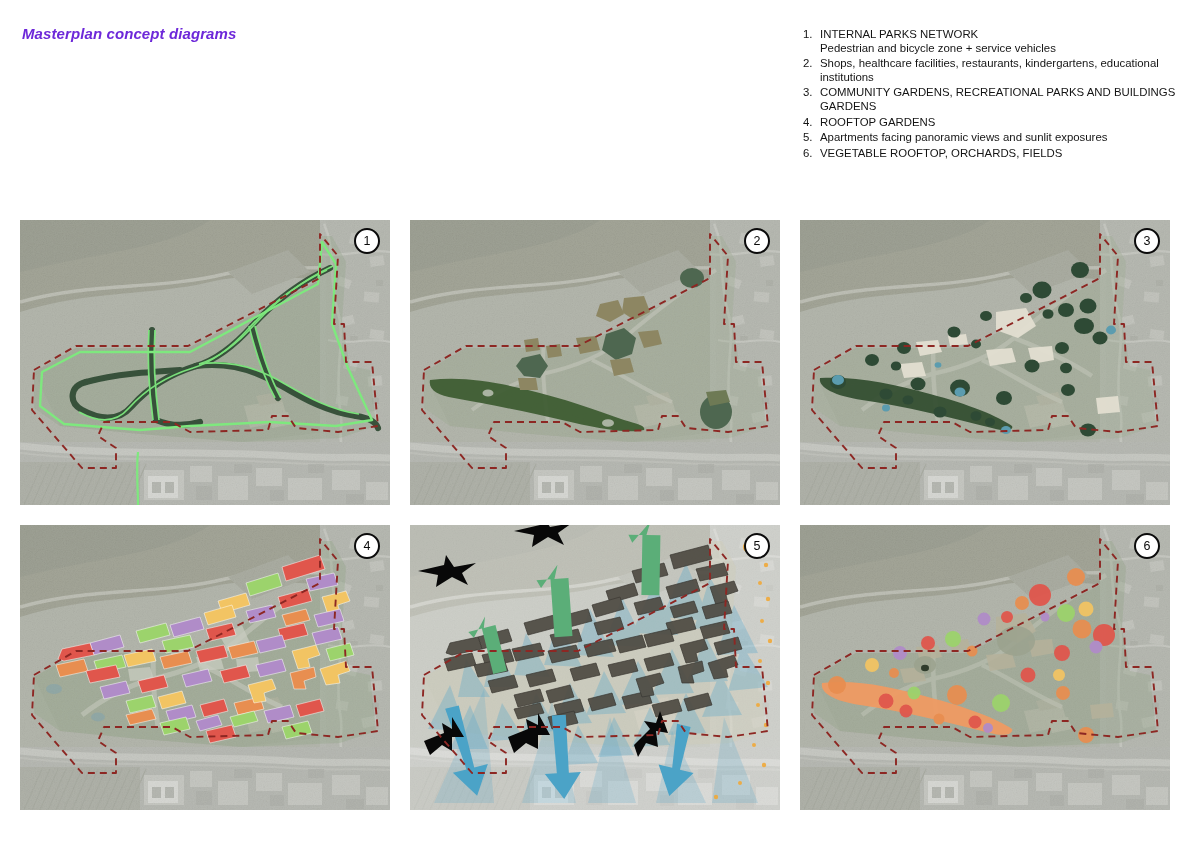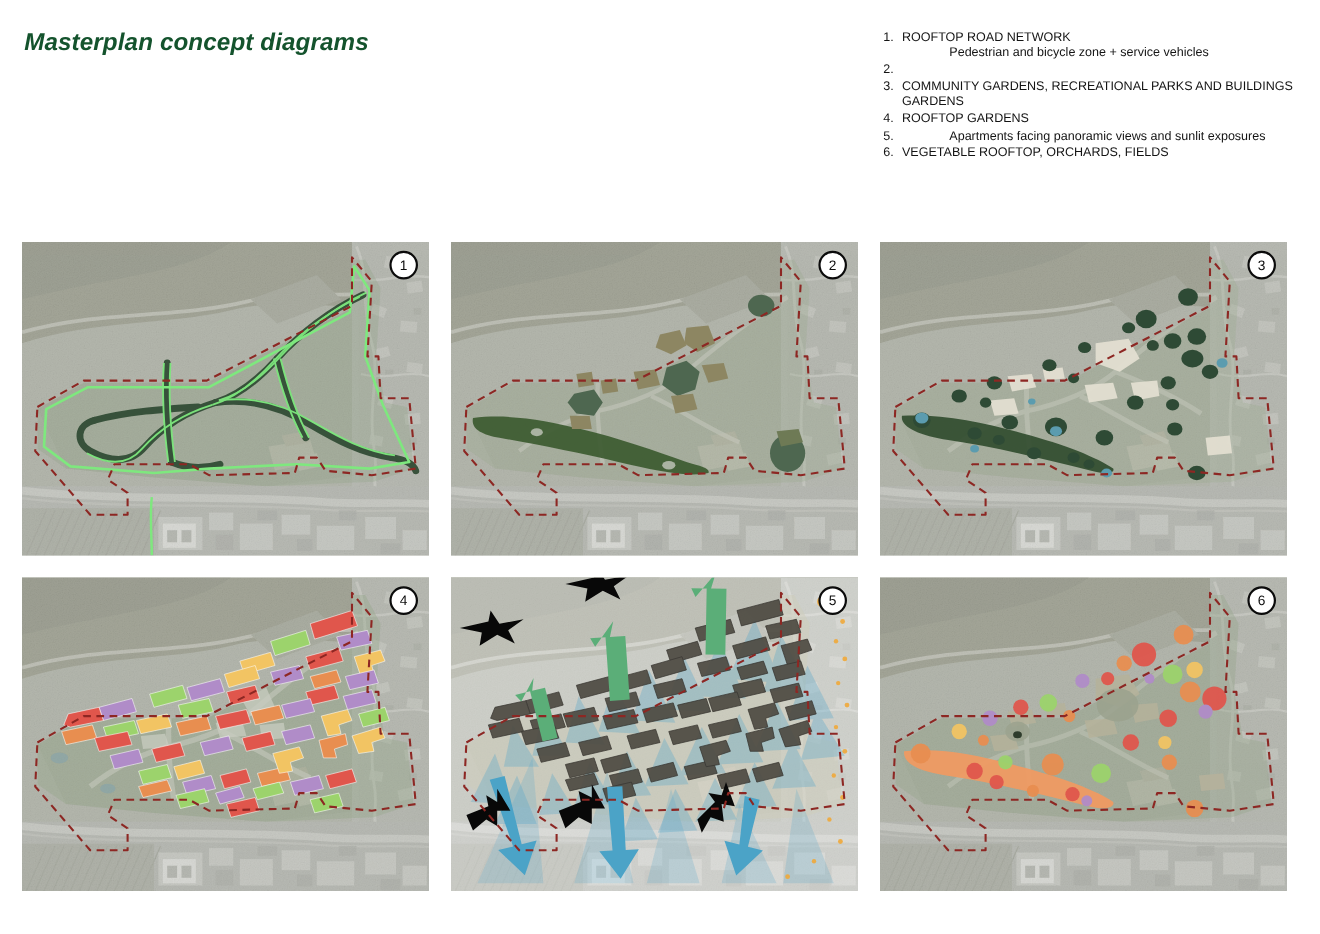--- a/index.html
+++ b/index.html
@@ -16,25 +16,25 @@
     font-family: "Liberation Sans", sans-serif;
     color: #111111;
     -webkit-font-smoothing: antialiased;
   }
 
   
   #page-title {
     position: absolute;
     left: 22px;
     top: 25px;
-    font-size: 22px;
+    font-size: 15px;
     font-weight: bold;
     font-style: italic;
     letter-spacing: 0.1px;
-    color: #14532d;
+    color: #6d28d9;
     white-space: nowrap;
   }
 
   
   #legend {
     position: absolute;
     left: 803px;
     top: 28px;
     width: 390px;
     font-size: 11.4px;
@@ -51,21 +51,20 @@
     flex: 0 0 17px;
     text-align: left;
   }
   .legend-body { flex: 1 1 auto; }
   .legend-title {
     text-transform: none;
     white-space: normal;
   }
   .legend-sub {
     white-space: normal;
-    margin-left: 43px;
   }
 
   
   .panel {
     position: absolute;
     width: 370px;
     height: 285px;
     overflow: hidden;
     background: #b9bbb4;
   }
@@ -102,28 +101,29 @@
 </head>
 <body>
 
 <div id="page-title">Masterplan concept diagrams</div>
 
 <div id="legend">
 
   <div class="legend-item">
     <div class="legend-num">1.</div>
     <div class="legend-body">
-      <div class="legend-title">ROOFTOP ROAD NETWORK</div>
+      <div class="legend-title">INTERNAL PARKS NETWORK</div>
       <div class="legend-sub">Pedestrian and bicycle zone + service vehicles</div>
     </div>
   </div>
 
   <div class="legend-item">
     <div class="legend-num">2.</div>
     <div class="legend-body">
+      <div class="legend-sub">Shops, healthcare facilities, restaurants, kindergartens, educational institutions</div>
     </div>
   </div>
 
   <div class="legend-item">
     <div class="legend-num">3.</div>
     <div class="legend-body">
       <div class="legend-title">COMMUNITY GARDENS, RECREATIONAL PARKS AND BUILDINGS GARDENS</div>
     </div>
   </div>
 

